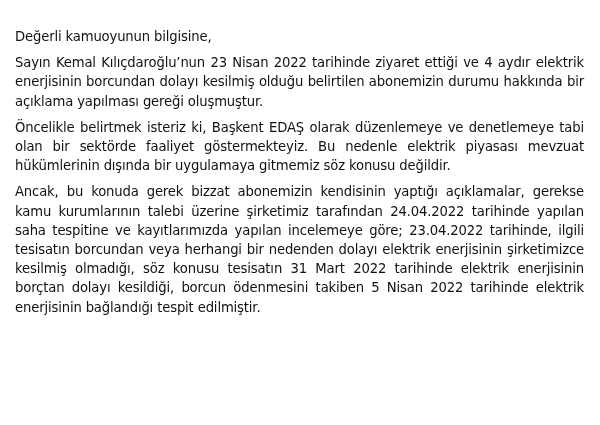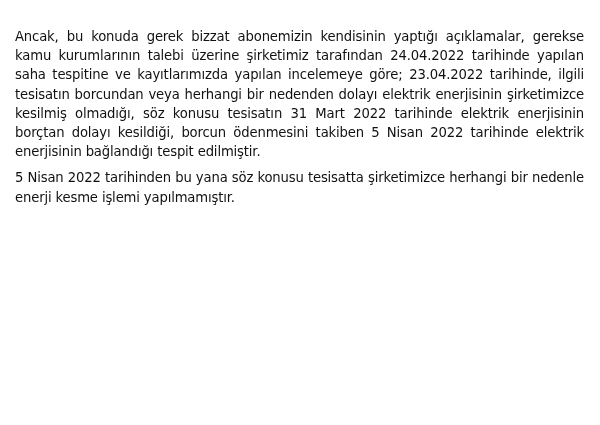--- a/index.html
+++ b/index.html
@@ -33,15 +33,17 @@
       text-align-last: left;
     }
     .doc p.sig {
       margin-bottom: 11px;
     }
   </style>
 </head>
 <body>
 
 <div class="doc">
+  <p>Değerli kamuoyunun bilgisine,</p>
+  <p class="last-line-left">Sayın Kemal Kılıçdaroğlu’nun 23 Nisan 2022 tarihinde ziyaret ettiği ve 4 aydır elektrik enerjisinin borcundan dolayı kesilmiş olduğu belirtilen abonemizin durumu hakkında bir açıklama yapılması gereği oluşmuştur.</p>
+  <p class="last-line-left">Öncelikle belirtmek isteriz ki, Başkent EDAŞ olarak düzenlemeye ve denetlemeye tabi olan bir sektörde faaliyet göstermekteyiz. Bu nedenle elektrik piyasası mevzuat hükümlerinin dışında bir uygulamaya gitmemiz söz konusu değildir.</p>
   <p class="last-line-left">Ancak, bu konuda gerek bizzat abonemizin kendisinin yaptığı açıklamalar, gerekse kamu kurumlarının talebi üzerine şirketimiz tarafından 24.04.2022 tarihinde yapılan saha tespitine ve kayıtlarımızda yapılan incelemeye göre; 23.04.2022 tarihinde, ilgili tesisatın borcundan veya herhangi bir nedenden dolayı elektrik enerjisinin şirketimizce kesilmiş olmadığı, söz konusu tesisatın 31 Mart 2022 tarihinde elektrik enerjisinin borçtan dolayı kesildiği, borcun ödenmesini takiben 5 Nisan 2022 tarihinde elektrik enerjisinin bağlandığı tespit edilmiştir.</p>
-  <p class="last-line-left sig">5 Nisan 2022 tarihinden bu yana söz konusu tesisatta şirketimizce herhangi bir nedenle enerji kesme işlemi yapılmamıştır.</p>
 </div>
 
 </body></html>

